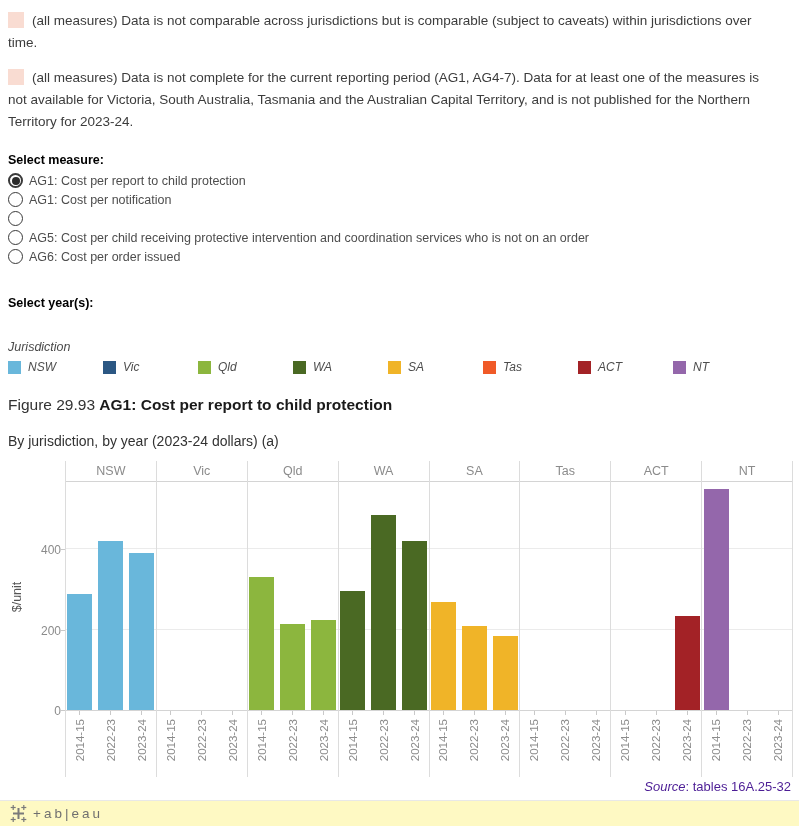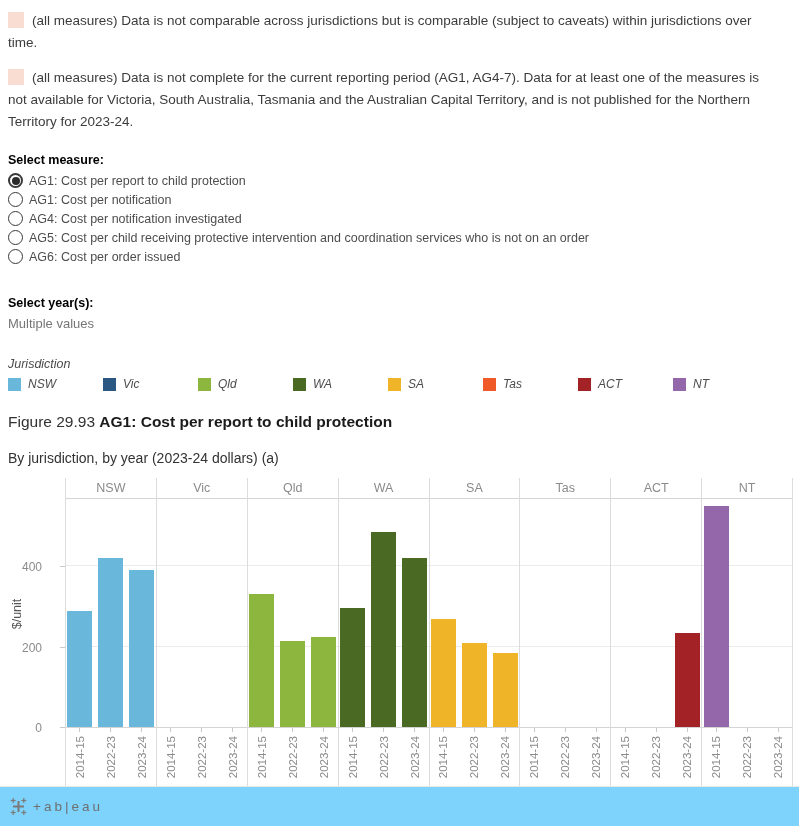--- a/index.html
+++ b/index.html
@@ -44,21 +44,21 @@
   .fig-subtitle { font-size:14px; color:#323232; margin-top:19px; }
 
   
   .chart { display:flex; margin-top:12px; }
   .y-axis { width:65px; position:relative; flex:0 0 65px; }
   .y-axis .spacer-header { height:21px; }
   .y-axis .axis-body { position:relative; height:229px; }
   .ylab { position:absolute; left:10px; top:50%;
     transform:translateY(-50%) rotate(180deg); writing-mode:vertical-rl;
     font-size:12.5px; color:#555; }
-  .ytick-label { position:absolute; right:23px; font-size:12px; color:#8b8b8b;
+  .ytick-label { position:absolute; right:4px; font-size:12px; color:#8b8b8b;
     transform:translateY(50%); }
   .ytick-mark { position:absolute; right:0; width:5px; height:1px; background:#c9c9c9; }
 
   .panels { display:flex; flex:1 1 auto; margin-right:6px; }
   .panel { flex:1 1 0; border-right:1px solid #dcdcdc; }
   .panel:first-child { border-left:1px solid #dcdcdc; }
   .panel-header { height:21px; border-bottom:1px solid #d4d4d4; display:flex;
     align-items:center; justify-content:center; font-size:12.5px; color:#8b8b8b; }
   .panel-body { height:229px; position:relative; border-bottom:1px solid #d4d4d4; }
   .gridline { position:absolute; left:0; right:0; height:1px; background:#ebebeb; }
@@ -71,22 +71,22 @@
   .xtick { width:1px; height:4px; background:#c9c9c9; }
   .xlabel-text { writing-mode:vertical-rl; transform:rotate(180deg); font-size:11.5px;
     color:#8b8b8b; margin-top:4px; }
 
   
   .source-line { text-align:right; padding-right:8px; font-size:13px; color:#4c1d95; margin-top:2px; }
   .source-line i { font-style:italic; }
   .footnote { padding:6px 8px 0 8px; font-size:12.5px; color:#3c3c3c; }
 
   
-  .footer-bar { position:absolute; left:0; right:0; bottom:0; height:40px;
-    background:#7dd3fc; border-top:1px solid #e8e8e8; display:flex; align-items:center;
+  .footer-bar { position:absolute; left:0; right:0; bottom:0; height:26px;
+    background:#fef9c3; border-top:1px solid #e8e8e8; display:flex; align-items:center;
     padding-left:10px; }
   .tableau-logo { display:flex; align-items:center; cursor:pointer; color:#6f6f6f; }
   .tableau-word { font-size:13.5px; letter-spacing:3px; margin-left:6px; color:#6f6f6f; }
 </style>
 </head>
 <body>
 
 <div class="page">
 
   <div class="notes">
@@ -106,36 +106,34 @@
             <span class="radio-dot"></span>
           </span>
           <span class="radio-label">AG1: Cost per report to child protection</span>
         </div>
         <div class="radio-row">
           <span class="radio-circle unsel"></span>
           <span class="radio-label">AG1: Cost per notification</span>
         </div>
         <div class="radio-row">
           <span class="radio-circle unsel"></span>
-          <span class="radio-label">AG4: Cost per notification investigated</span>
         </div>
         <div class="radio-row">
           <span class="radio-circle unsel"></span>
           <span class="radio-label">AG5: Cost per child receiving protective intervention and coordination services who is not on an order</span>
         </div>
         <div class="radio-row">
           <span class="radio-circle unsel"></span>
           <span class="radio-label">AG6: Cost per order issued</span>
         </div>
       </div>
   </div>
 
   <div class="year-block">
     <div class="selector-label">Select year(s):</div>
-    <div class="year-value">Multiple values</div>
   </div>
 
   <div class="legend-block">
     <div class="legend-title">Jurisdiction</div>
     <div class="legend-row" id="legend-row">
         <div class="legend-item">
           <span class="legend-swatch" style="background: rgb(105, 183, 219);"></span>
           <span class="legend-label">NSW</span>
         </div>
         <div class="legend-item">

